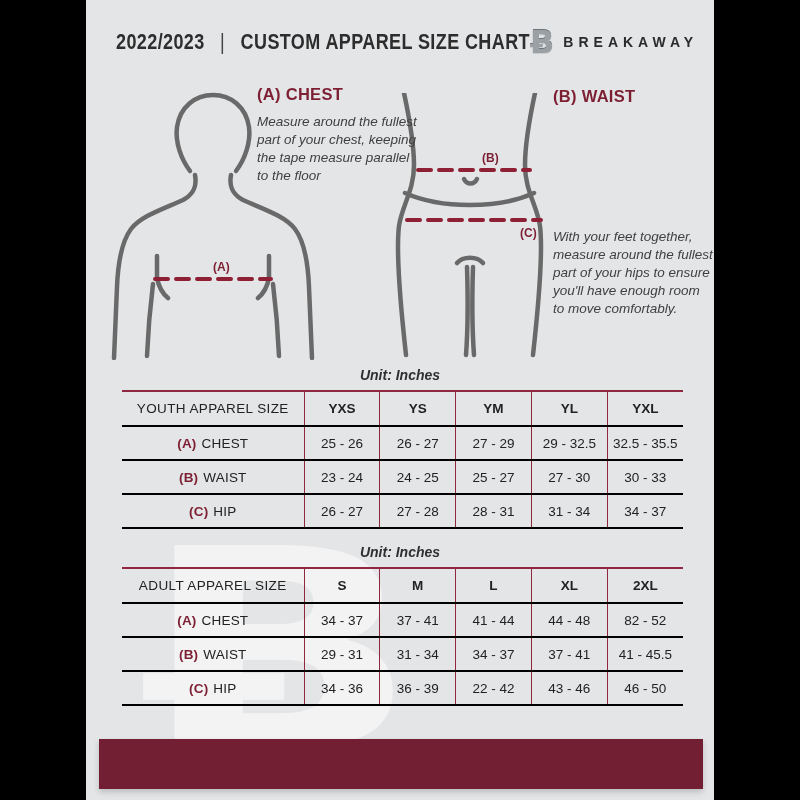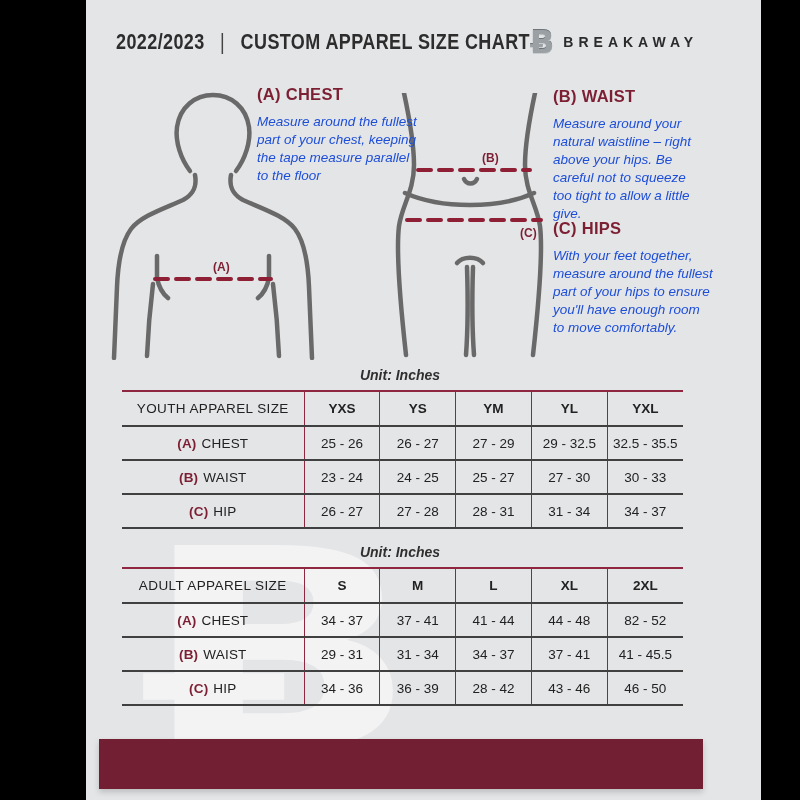--- a/index.html
+++ b/index.html
@@ -1,18 +1,18 @@
 <!DOCTYPE html>
 <html><head>
 <meta charset="utf-8">
 <style>
   html,body{margin:0;padding:0;}
   body{width:800px;height:800px;background:#000;position:relative;overflow:hidden;
        font-family:"Liberation Sans",sans-serif;}
-  .doc{position:absolute;left:86px;top:0;width:628px;height:800px;background:#e4e5e7;overflow:hidden;padding-left:47px;}
+  .doc{position:absolute;left:86px;top:0;width:628px;height:800px;background:#e4e5e7;overflow:hidden;}
 
   
   .hdr{position:absolute;top:20px;left:0;width:628px;height:44px;display:flex;
        align-items:center;justify-content:space-between;padding:0 22px 0 30px;box-sizing:border-box;}
   .hdr-title{font-size:18px;font-weight:700;color:#2d2d2d;letter-spacing:.4px;white-space:nowrap;
              transform:scaleY(1.18);transform-origin:left center;}
   .hdr-title .div{margin:0 10px;font-weight:400;color:#444;}
   .brand{display:flex;align-items:center;gap:9px;}
   .brand-logo{font-family:"DejaVu Sans",sans-serif;font-size:32px;font-weight:700;color:#9aa0a4;
               line-height:1;text-shadow:0 1px 0 #c9cdd0, 0 -1px 0 #707478;}
@@ -20,29 +20,29 @@
 
   
   .fig{position:absolute;}
   .fig path{fill:none;stroke:#696969;stroke-width:4.5;stroke-linecap:round;stroke-linejoin:round;}
   .fig path.dash{stroke:#8e1f35;stroke-width:4;stroke-dasharray:13 8;}
   .meas-label{position:absolute;font-size:12px;font-weight:700;color:#7d1f33;z-index:2;}
 
   
   .instr{position:absolute;z-index:2;}
   .instr h3{margin:0;font-size:16.5px;font-weight:700;color:#7d1f33;letter-spacing:.3px;}
-  .instr p{margin:9px 0 0 0;font-size:13.5px;font-style:italic;color:#1d4ed8;line-height:1.33;}
+  .instr p{margin:9px 0 0 0;font-size:13.5px;font-style:italic;color:#404040;line-height:1.33;}
 
   
   .tsec{position:absolute;left:0;width:628px;text-align:center;z-index:2;}
   .tsec-title{font-size:15.5px;font-weight:700;color:#2f2f2f;letter-spacing:.2px;}
   .tsec-unit{font-size:14px;font-style:italic;font-weight:700;color:#2f2f2f;margin-top:3px;}
   table.tbl{width:561px;margin:7px 31px 0 36px;border-collapse:collapse;table-layout:fixed;
             border-top:2px solid #8f2741;}
-  table.tbl tr{border-bottom:2px solid #404040;}
+  table.tbl tr{border-bottom:2px solid #000000;}
   table.tbl th, table.tbl td{padding:0;height:32px;text-align:center;vertical-align:middle;
             font-size:13.5px;color:#222;}
   table.tbl th{height:33px;}
   table.tbl th+th, table.tbl td+td{border-left:1.5px solid #8f2741;}
   th.lbl-head{text-align:left;padding-left:16px;font-weight:400;font-size:14px;color:#3d3d3d;letter-spacing:.4px;}
   th.size-head{font-weight:700;font-size:14px;color:#1f1f1f;}
   td.row-label{text-align:left;padding-left:16px;font-size:14px;letter-spacing:.2px;}
   td.row-label .key{font-weight:700;color:#7d1f33;margin-right:5px;}
 
   
@@ -95,24 +95,22 @@
   <span class="meas-label" style="left:127px;top:260px;">(A)</span>
   <span class="meas-label" style="left:396px;top:151px;">(B)</span>
   <span class="meas-label" style="left:434px;top:226px;">(C)</span>
 
   <div class="instr" style="left:171px;top:85px;width:166px;">
     <h3>(A) CHEST</h3>
     <p>Measure around the fullest part of your chest, keeping the tape measure parallel to the floor</p>
   </div>
   <div class="instr" style="left:467px;top:87px;width:153px;">
     <h3>(B) WAIST</h3>
-    <p>Measure around your natural waistline – right above your hips. Be careful not to squeeze too tight to allow a little give.</p>
   </div>
   <div class="instr" style="left:467px;top:219px;width:160px;">
-    <h3>(C) HIPS</h3>
     <p>With your feet together, measure around the fullest part of your hips to ensure you'll have enough room to move comfortably.</p>
   </div>
 
   <div class="tsec" style="top:364px;">
     <div class="tsec-unit">Unit: Inches</div>
     <table class="tbl">
         <colgroup>
           <col style="width: 182px;">
           <col>
           <col>
@@ -194,21 +192,21 @@
             <td>29 - 31</td>
             <td>31 - 34</td>
             <td>34 - 37</td>
             <td>37 - 41</td>
             <td>41 - 45.5</td>
           </tr>
           <tr>
             <td class="row-label"><span class="key">(C)</span><span>HIP</span></td>
             <td>34 - 36</td>
             <td>36 - 39</td>
-            <td>28 - 42</td>
+            <td>22 - 42</td>
             <td>43 - 46</td>
             <td>46 - 50</td>
           </tr>
         </tbody>
       </table>
   </div>
 
   <div class="watermark">Ƀ</div>
   <div class="footer-bar"></div>
 

